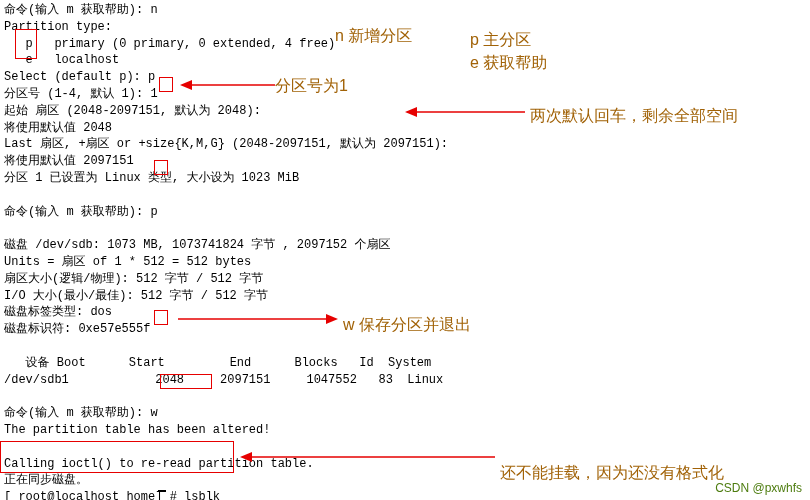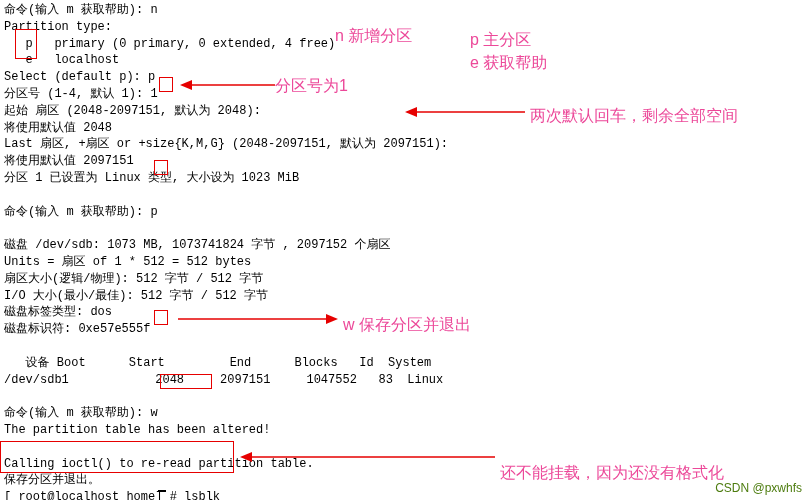--- a/index.html
+++ b/index.html
@@ -15,21 +15,21 @@
     overflow: hidden;
   }
   .terminal {
     white-space: pre;
     padding: 2px 4px;
     position: absolute;
     top: 0; left: 0;
   }
   .annotation {
     position: absolute;
-    color: #ec4899;
+    color: #a16207;
     font-family: Arial, "Microsoft YaHei", sans-serif;
     font-size: 16px;
     font-weight: 400;
   }
   .redbox {
     position: absolute;
     border: 1.5px solid #e60000;
     background: transparent;
   }
   .watermark {
@@ -70,21 +70,21 @@
 <span>磁盘标签类型: dos</span>
 <span>磁盘标识符: 0xe57e555f</span>
 <span></span>
 <span>   设备 Boot      Start         End      Blocks   Id  System</span>
 <span>/dev/sdb1            2048     2097151     1047552   83  Linux</span>
 <span></span>
 <span>命令(输入 m 获取帮助): w</span>
 <span>The partition table has been altered!</span>
 <span></span>
 <span>Calling ioctl() to re-read partition table.</span>
-<span>保存分区并退出。</span>
+<span>正在同步磁盘。</span>
 <span>[ root@localhost home] # lsblk</span>
 
 
 
 
 
 
 
 
 </div>

